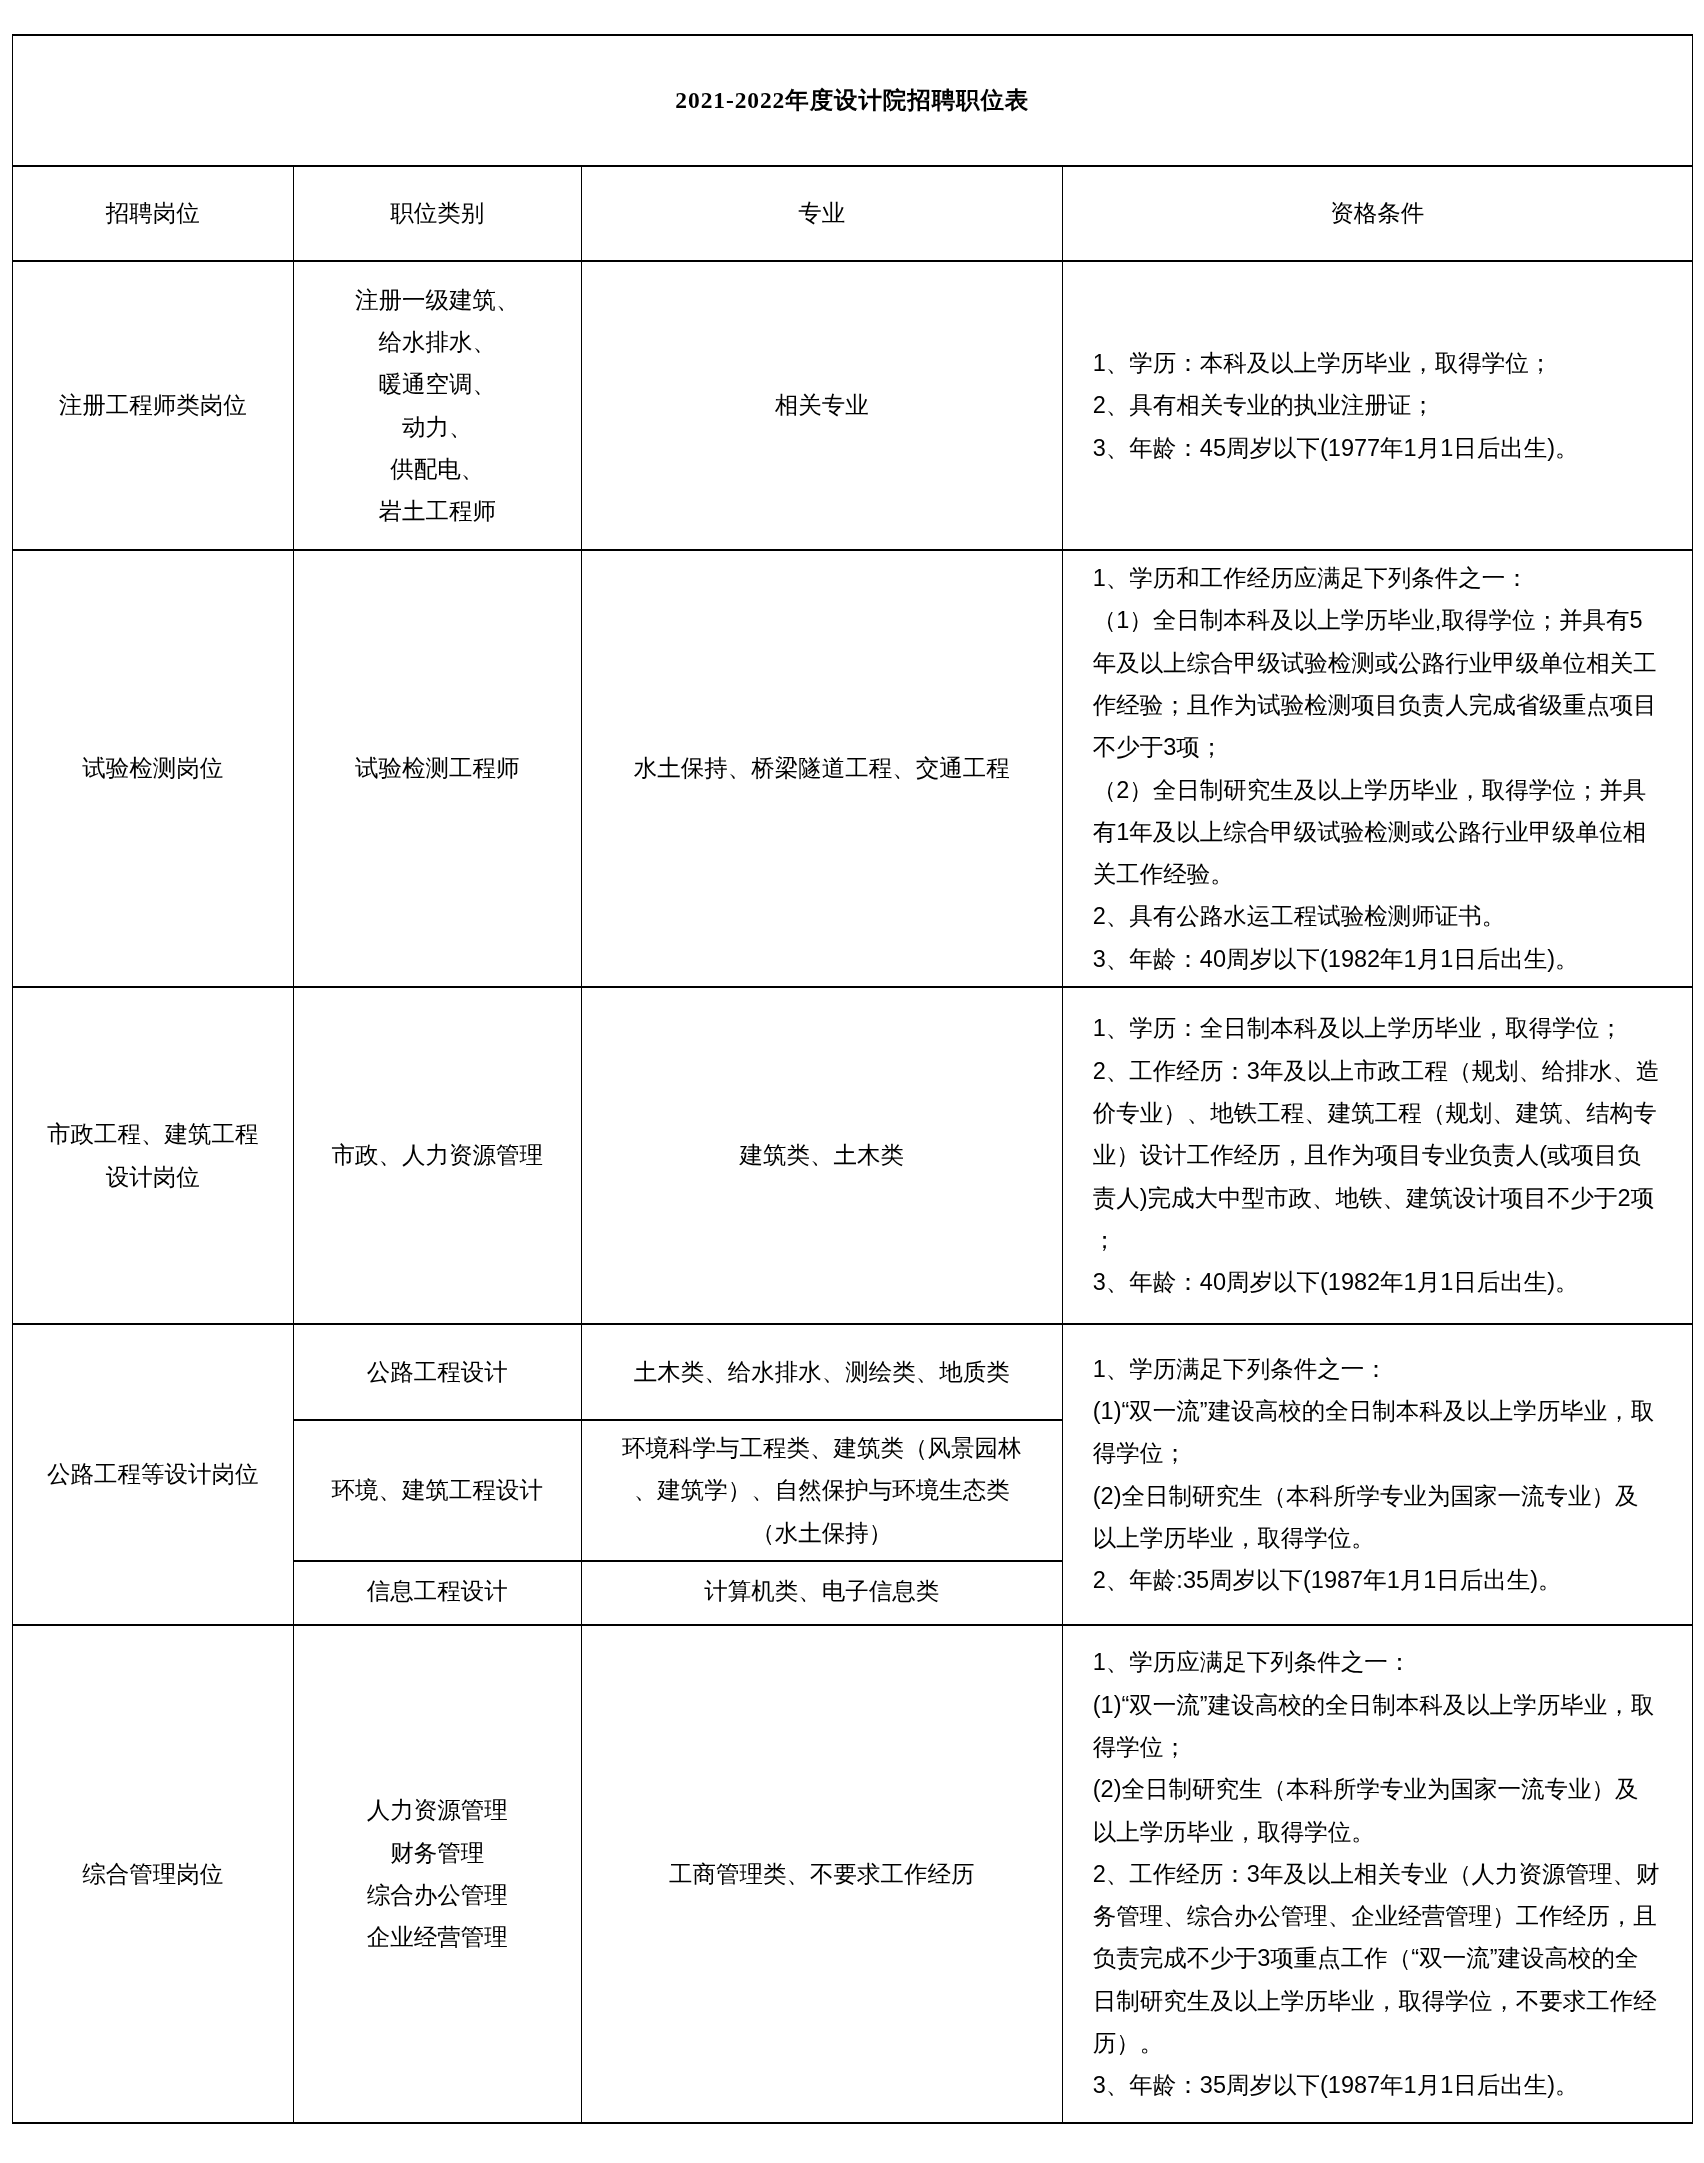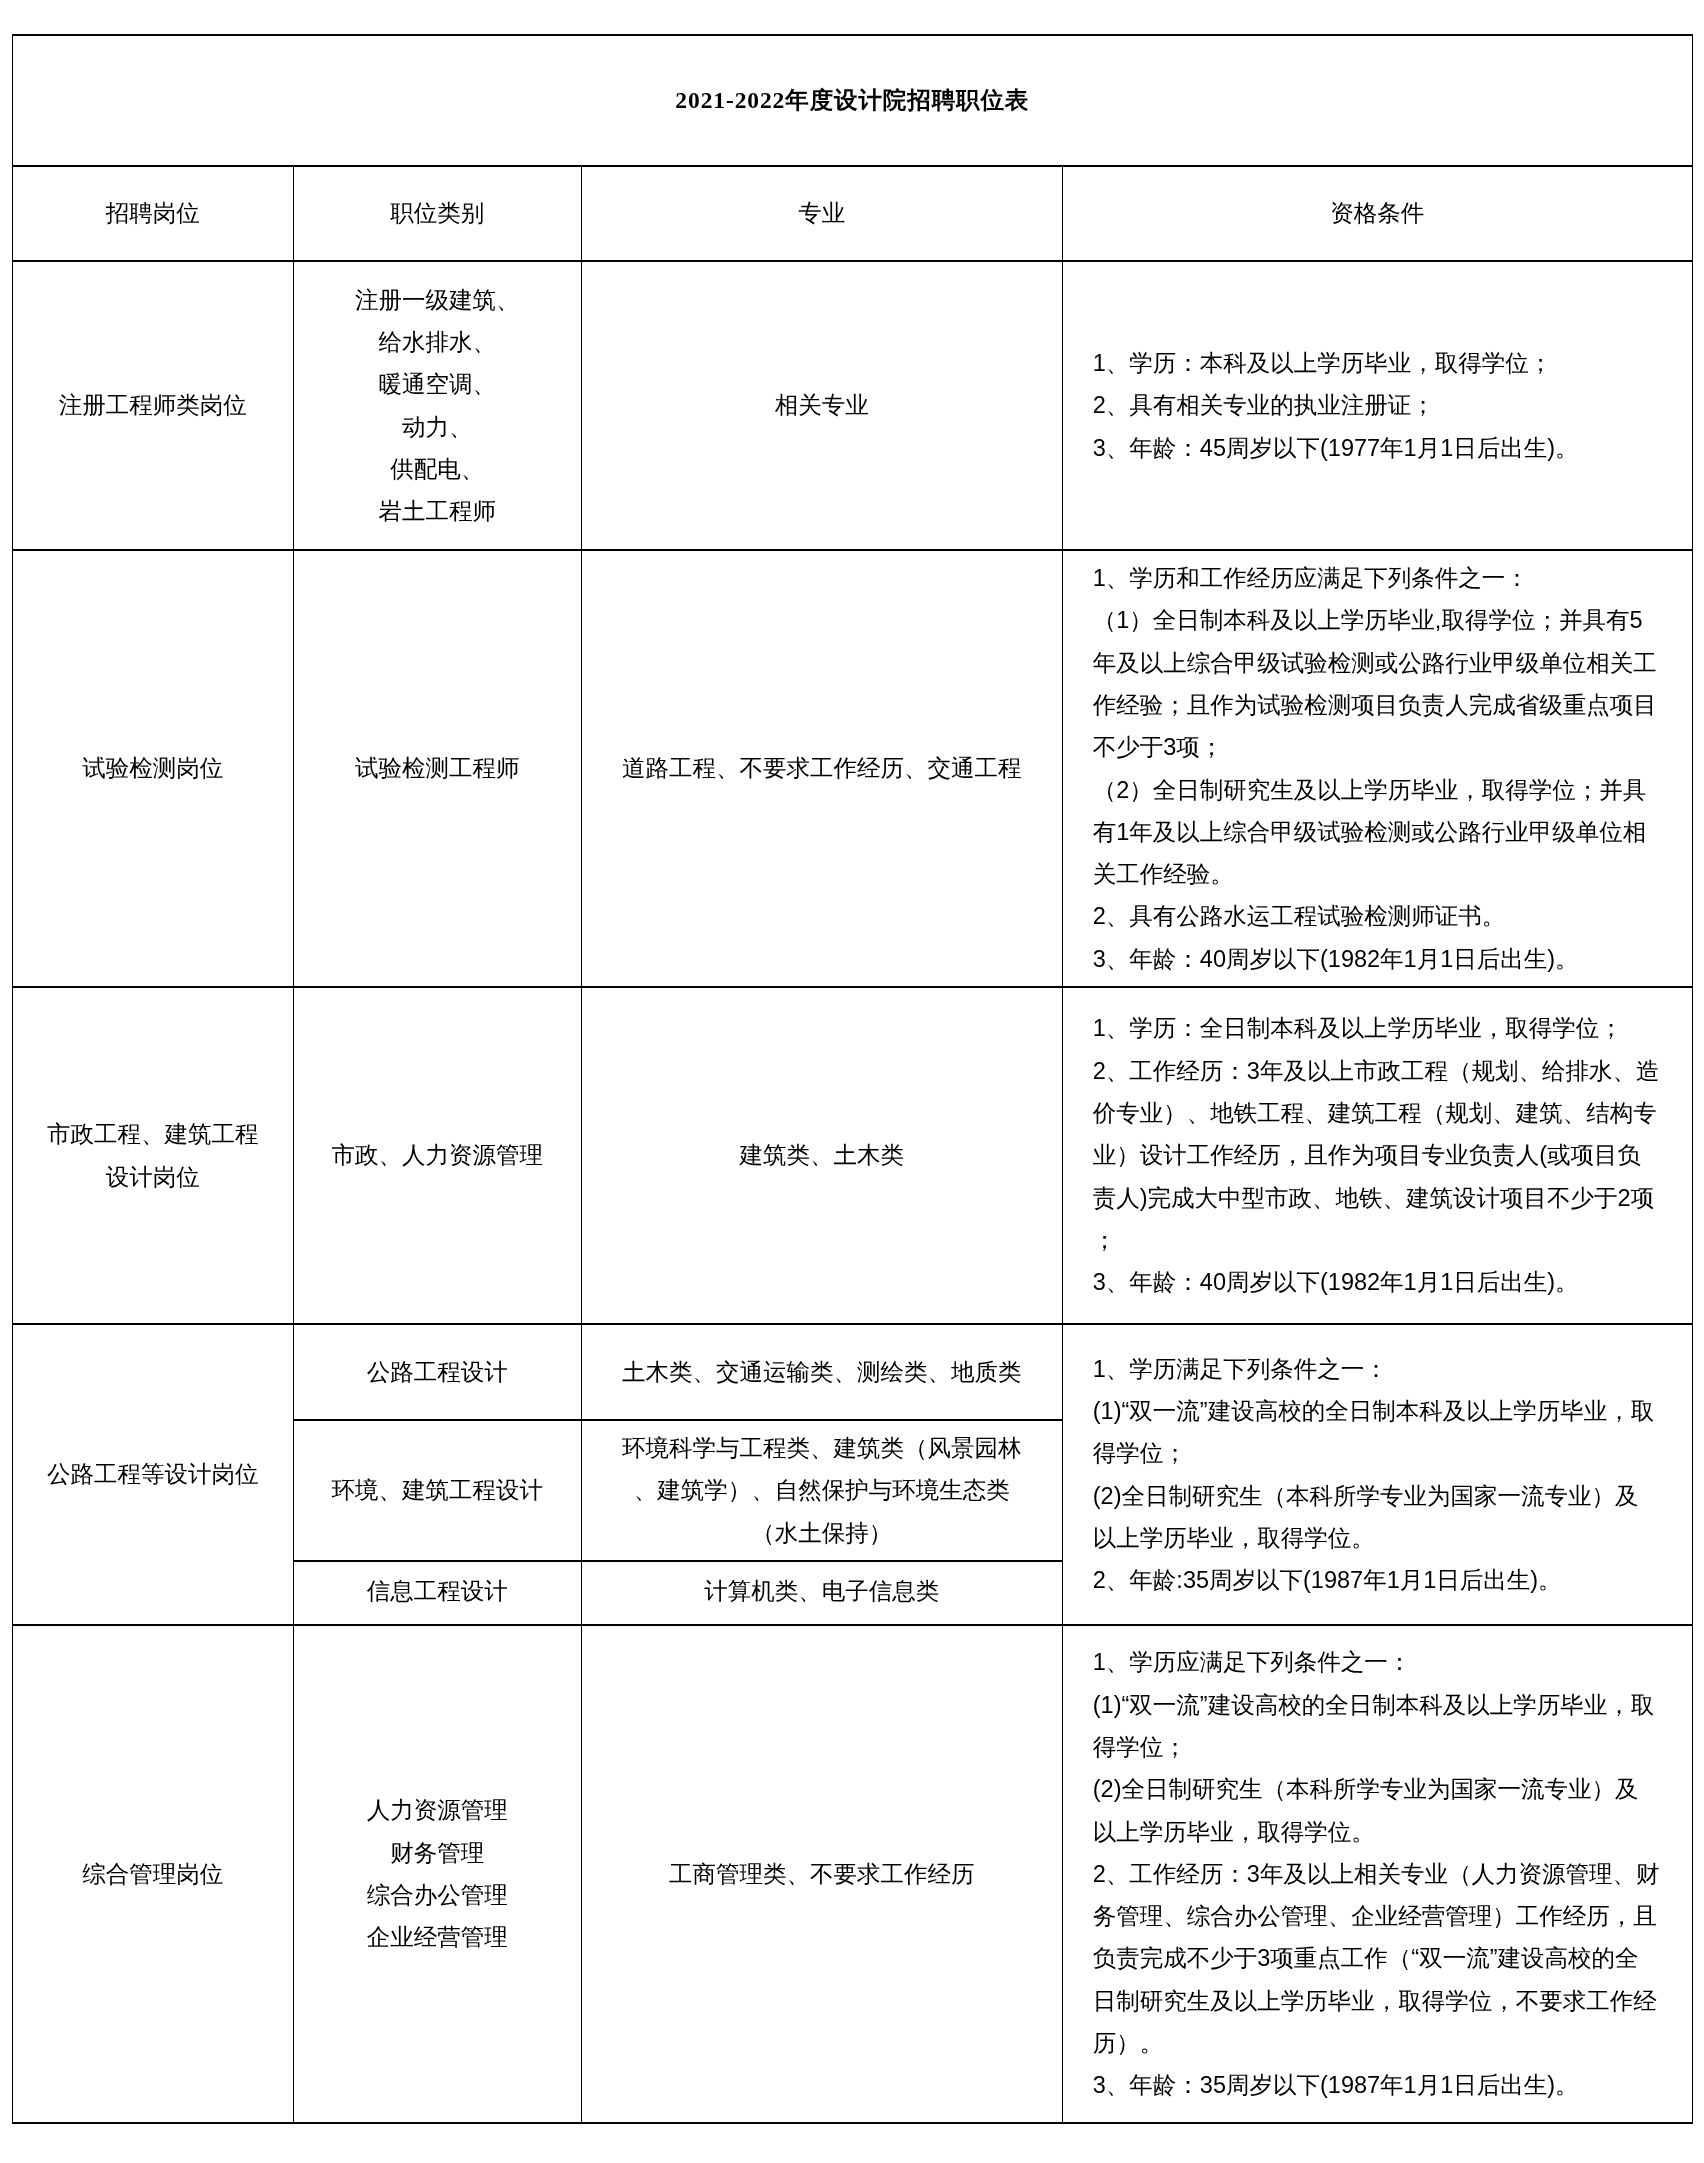--- a/index.html
+++ b/index.html
@@ -99,42 +99,42 @@
 岩土工程师</td>
       <td class="center">相关专业</td>
       <td class="qual">1、学历：本科及以上学历毕业，取得学位；
 2、具有相关专业的执业注册证；
 3、年龄：45周岁以下(1977年1月1日后出生)。</td>
     </tr>
 
     <tr class="r2">
       <td class="center">试验检测岗位</td>
       <td class="center">试验检测工程师</td>
-      <td class="center">道路工程、不要求工作经历、交通工程</td>
+      <td class="center">水土保持、桥梁隧道工程、交通工程</td>
       <td class="qual">1、学历和工作经历应满足下列条件之一：
 （1）全日制本科及以上学历毕业,取得学位；并具有5年及以上综合甲级试验检测或公路行业甲级单位相关工作经验；且作为试验检测项目负责人完成省级重点项目不少于3项；
 （2）全日制研究生及以上学历毕业，取得学位；并具有1年及以上综合甲级试验检测或公路行业甲级单位相关工作经验。
 2、具有公路水运工程试验检测师证书。
 3、年龄：40周岁以下(1982年1月1日后出生)。</td>
     </tr>
 
     <tr class="r3">
       <td class="center">市政工程、建筑工程
 设计岗位</td>
       <td class="center">市政、人力资源管理</td>
       <td class="center">建筑类、土木类</td>
       <td class="qual">1、学历：全日制本科及以上学历毕业，取得学位；
 2、工作经历：3年及以上市政工程（规划、给排水、造价专业）、地铁工程、建筑工程（规划、建筑、结构专业）设计工作经历，且作为项目专业负责人(或项目负责人)完成大中型市政、地铁、建筑设计项目不少于2项；
 3、年龄：40周岁以下(1982年1月1日后出生)。</td>
     </tr>
 
     <tr class="r4a">
       <td class="center" rowspan="3">公路工程等设计岗位</td>
       <td class="center">公路工程设计</td>
-      <td class="center">土木类、交通运输类、测绘类、地质类</td>
+      <td class="center">土木类、给水排水、测绘类、地质类</td>
       <td class="qual" rowspan="3" style="border-top-width:0.9px">1、学历满足下列条件之一：
 (1)“双一流”建设高校的全日制本科及以上学历毕业，取得学位；
 (2)全日制研究生（本科所学专业为国家一流专业）及以上学历毕业，取得学位。
 2、年龄:35周岁以下(1987年1月1日后出生)。</td>
     </tr>
     <tr class="r4b">
       <td class="center">环境、建筑工程设计</td>
       <td class="center">环境科学与工程类、建筑类（风景园林
 、建筑学）、自然保护与环境生态类
 （水土保持）</td>

